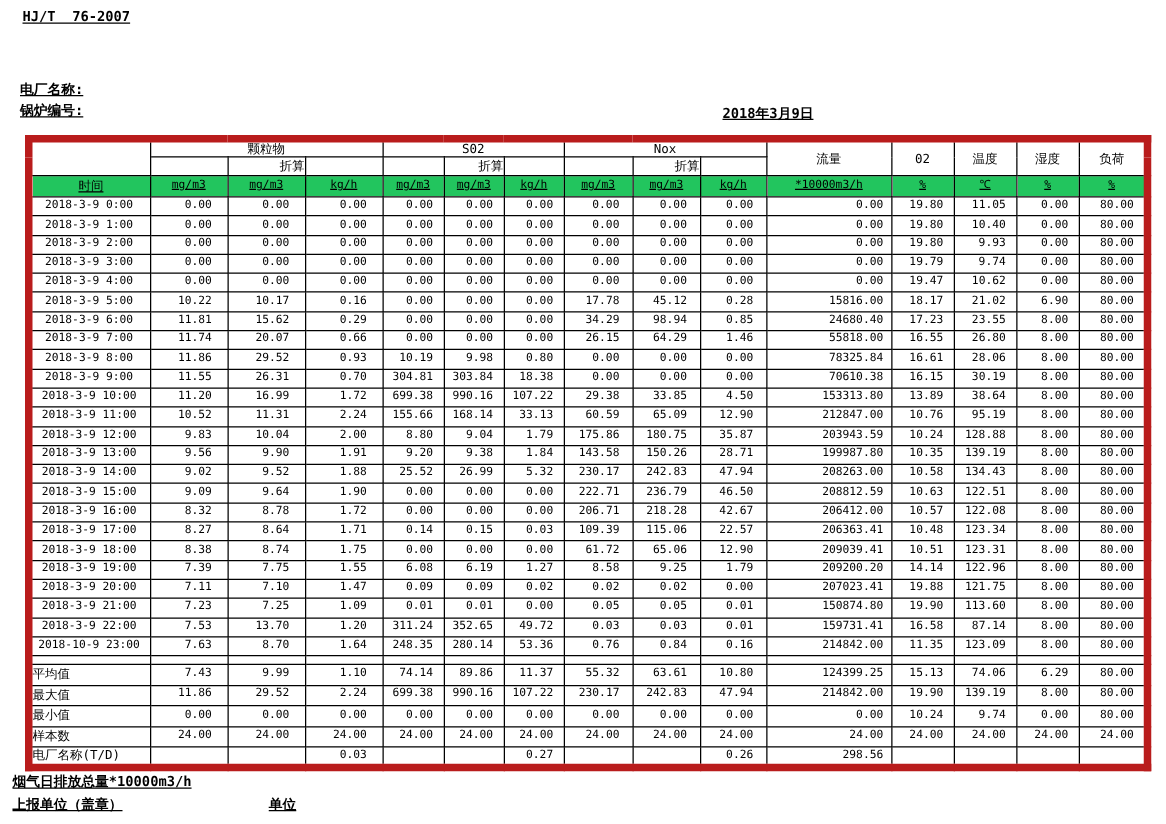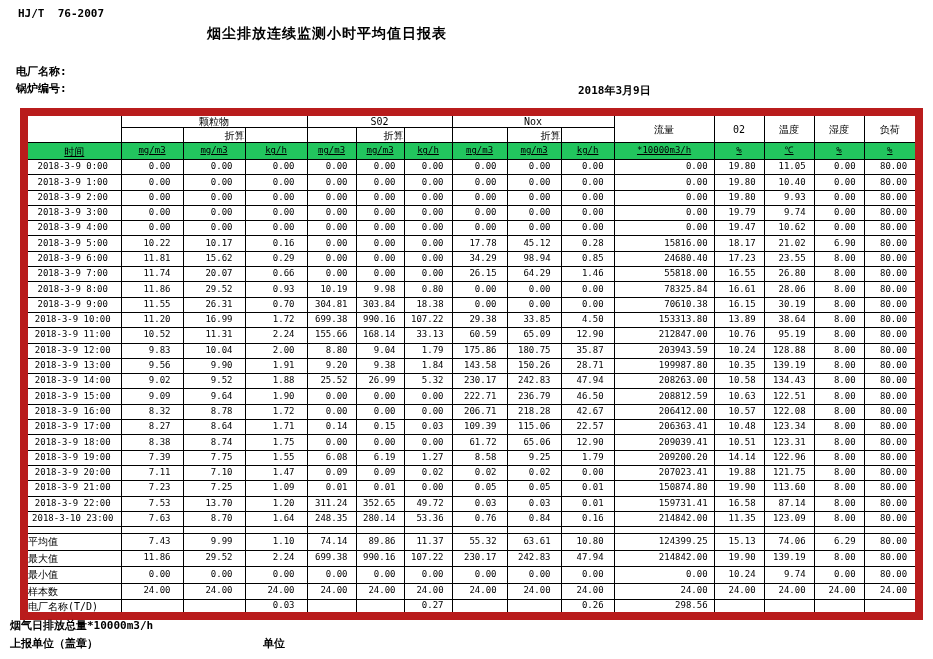--- a/index.html
+++ b/index.html
@@ -1,34 +1,34 @@
 <!DOCTYPE html>
 <html><head>
 <meta charset="utf-8">
 <style>
   html,body{margin:0;padding:0;}
   body{
     width:933px;height:659px;background:#ffffff;color:#000;
     font-family:"DejaVu Sans Mono","Liberation Mono",monospace;
   }
   .page{position:relative;width:933px;height:659px;overflow:hidden;}
-  .abs{position:absolute;white-space:pre;}
+  .abs{position:absolute;white-space:pre;text-decoration:underline;}
   .hjt{left:18px;top:7px;font-size:11px;font-weight:bold;}
   .title{left:207px;top:25px;font-size:14px;font-weight:bold;letter-spacing:1px;}
   .plant{left:16px;top:64px;font-size:11px;font-weight:bold;}
   .boiler{left:16px;top:81px;font-size:11px;font-weight:bold;}
   .date{left:578px;top:83px;font-size:11px;font-weight:bold;}
   .foot1{left:10px;top:618px;font-size:11px;font-weight:bold;}
   .foot2{left:10px;top:636px;font-size:11px;font-weight:bold;}
-  .foot3{left:215px;top:636px;font-size:11px;font-weight:bold;margin-left:48px;}
+  .foot3{left:215px;top:636px;font-size:11px;font-weight:bold;}
 
   table.report{
     position:absolute;left:20px;top:108px;width:895px;
     border-collapse:collapse;table-layout:fixed;
-    border:8px solid #b91c1c;
+    border:6px solid #b91c1c;
   }
   .report td,.report th{
     border:1px solid #000;padding:0;margin:0;
     font-weight:normal;font-size:9px;line-height:1.1;
     overflow:hidden;white-space:nowrap;vertical-align:middle;
   }
   .report thead tr.r1{height:14px;}
   .report thead tr.r2{height:15px;}
   .report thead tr.r3{height:17px;}
   .report th.grp{text-align:center;font-size:10px;}
@@ -47,21 +47,20 @@
   td.c-flow{padding-right:6px;}
   td.c-sm{padding-right:8px;}
   td.sum-label{padding-right:3px;font-size:10px;}
 </style>
 </head>
 <body>
 
 <div class="page">
 
   <div class="abs hjt">HJ/T  76-2007</div>
-  <div class="abs title">烟尘排放连续监测小时平均值日报表</div>
   <div class="abs plant">电厂名称:</div>
   <div class="abs boiler">锅炉编号:</div>
   <div class="abs date">2018年3月9日</div>
 
   <table class="report">
     <colgroup>
       <col style="width:97px">
         <col style="width:62px">
         <col style="width:62px">
         <col style="width:62px">
@@ -504,21 +503,21 @@
           <td class="num c-nox">0.03</td>
           <td class="num c-nox">0.03</td>
           <td class="num c-nox">0.01</td>
           <td class="num c-flow">159731.41</td>
           <td class="num c-sm">16.58</td>
           <td class="num c-sm">87.14</td>
           <td class="num c-sm">8.00</td>
           <td class="num c-sm">80.00</td>
         </tr>
         <tr class="data-row">
-          <td class="time">2018-3-10 23:00</td>
+          <td class="time">2018-10-9 23:00</td>
           <td class="num c-pm">7.63</td>
           <td class="num c-pm">8.70</td>
           <td class="num c-pm">1.64</td>
           <td class="num c-so2">248.35</td>
           <td class="num c-so2">280.14</td>
           <td class="num c-so2">53.36</td>
           <td class="num c-nox">0.76</td>
           <td class="num c-nox">0.84</td>
           <td class="num c-nox">0.16</td>
           <td class="num c-flow">214842.00</td>

